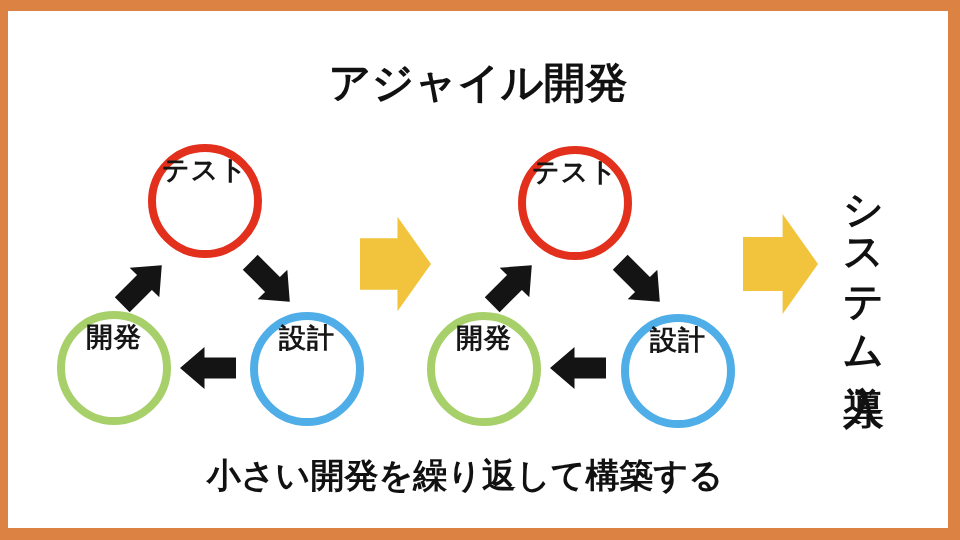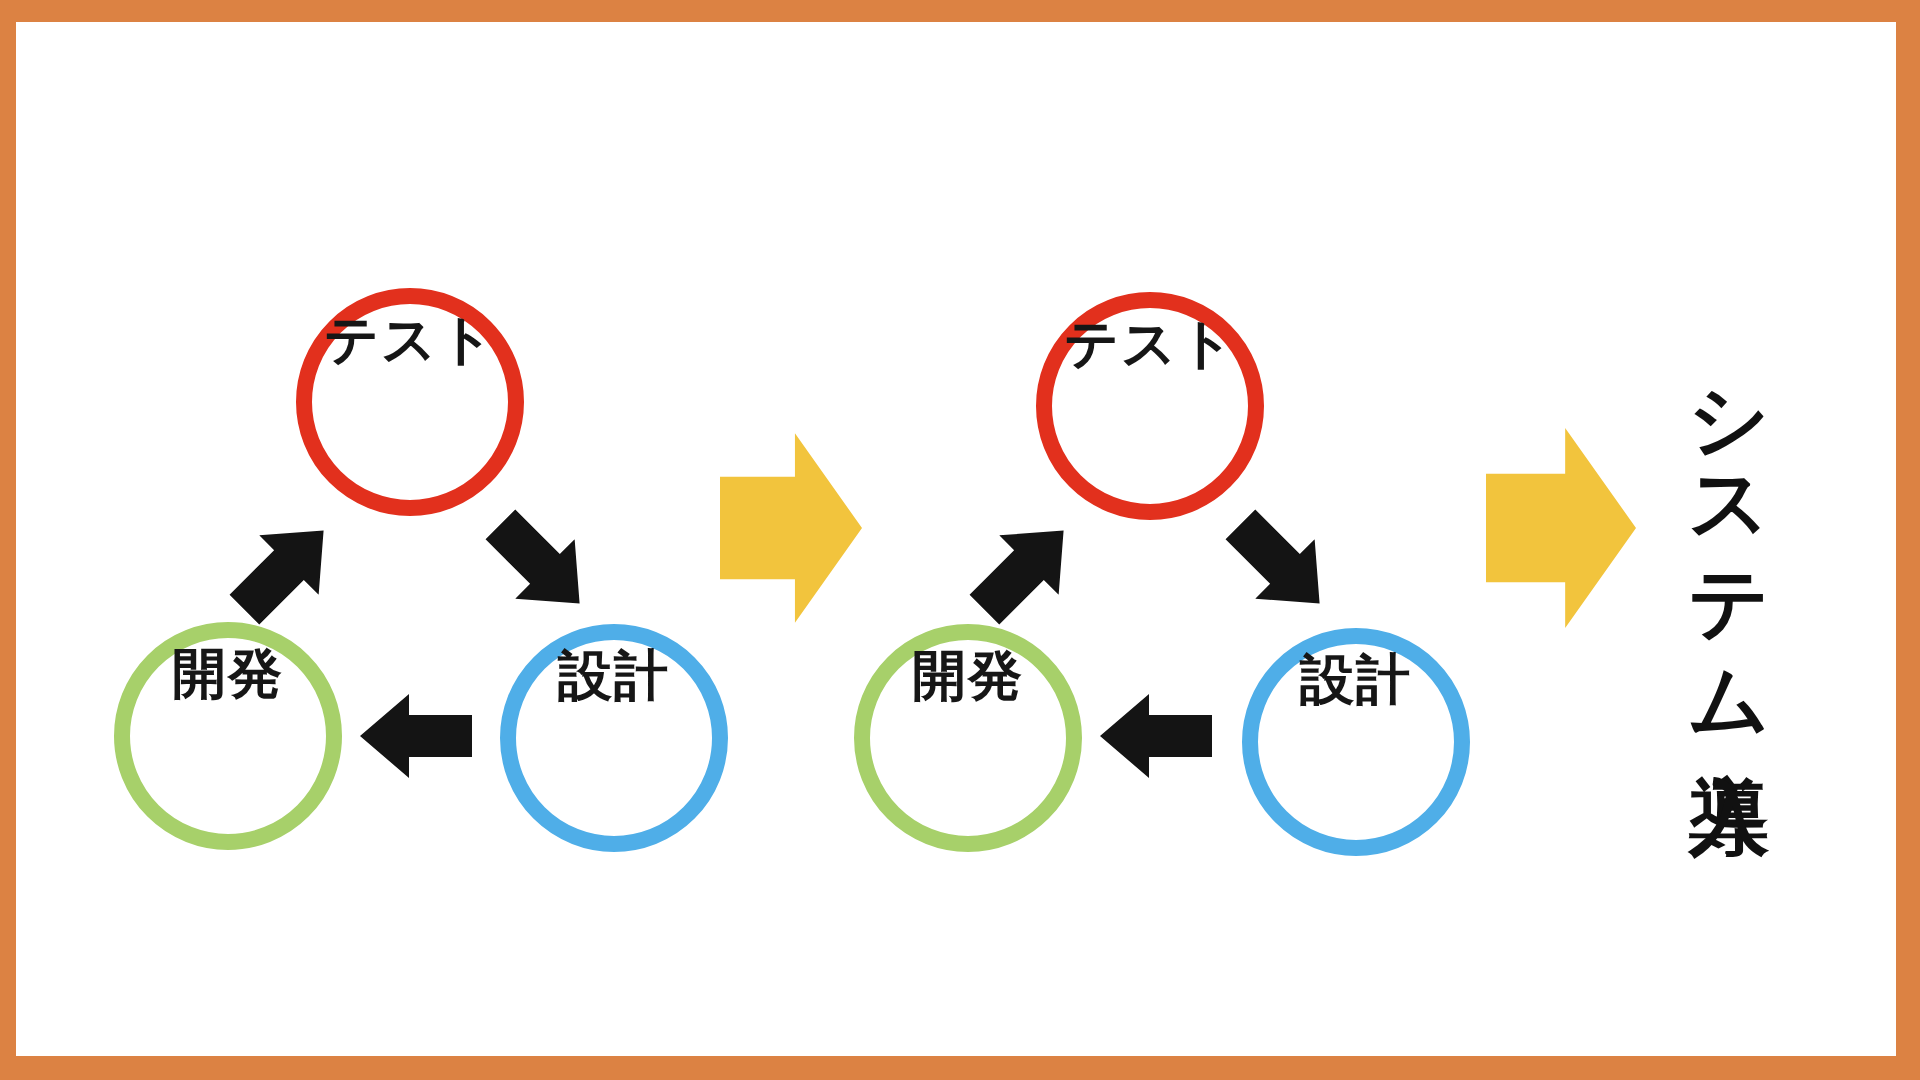--- a/index.html
+++ b/index.html
@@ -61,20 +61,21 @@
     white-space:nowrap;
     font-size:34px;font-weight:bold;
     color:#111;
   }
 </style>
 </head>
 <body>
 
 <div class="canvas">
 
+  <div class="abs title">アジャイル開発</div>
 
   <div class="abs node test" style="left:140px;top:133px;">
     <span>テスト</span>
   </div>
   <div class="abs node develop" style="left:49px;top:300px;">
     <span>開発</span>
   </div>
   <div class="abs node design" style="left:242px;top:301px;">
     <span>設計</span>
   </div>
@@ -128,14 +129,15 @@
   </div>
 
   <div class="abs stage-arrow" style="left:735px;top:203px;">
     <svg width="75" height="100" viewBox="0 0 72 96">
         <polygon points="0,22 38,22 38,0 72,48 38,96 38,74 0,74" fill="currentColor"></polygon>
       </svg>
   </div>
 
   <div class="abs outcome">システム導入</div>
 
+  <div class="abs caption">小さい開発を繰り返して構築する</div>
 
 </div>
 
 </body></html>

